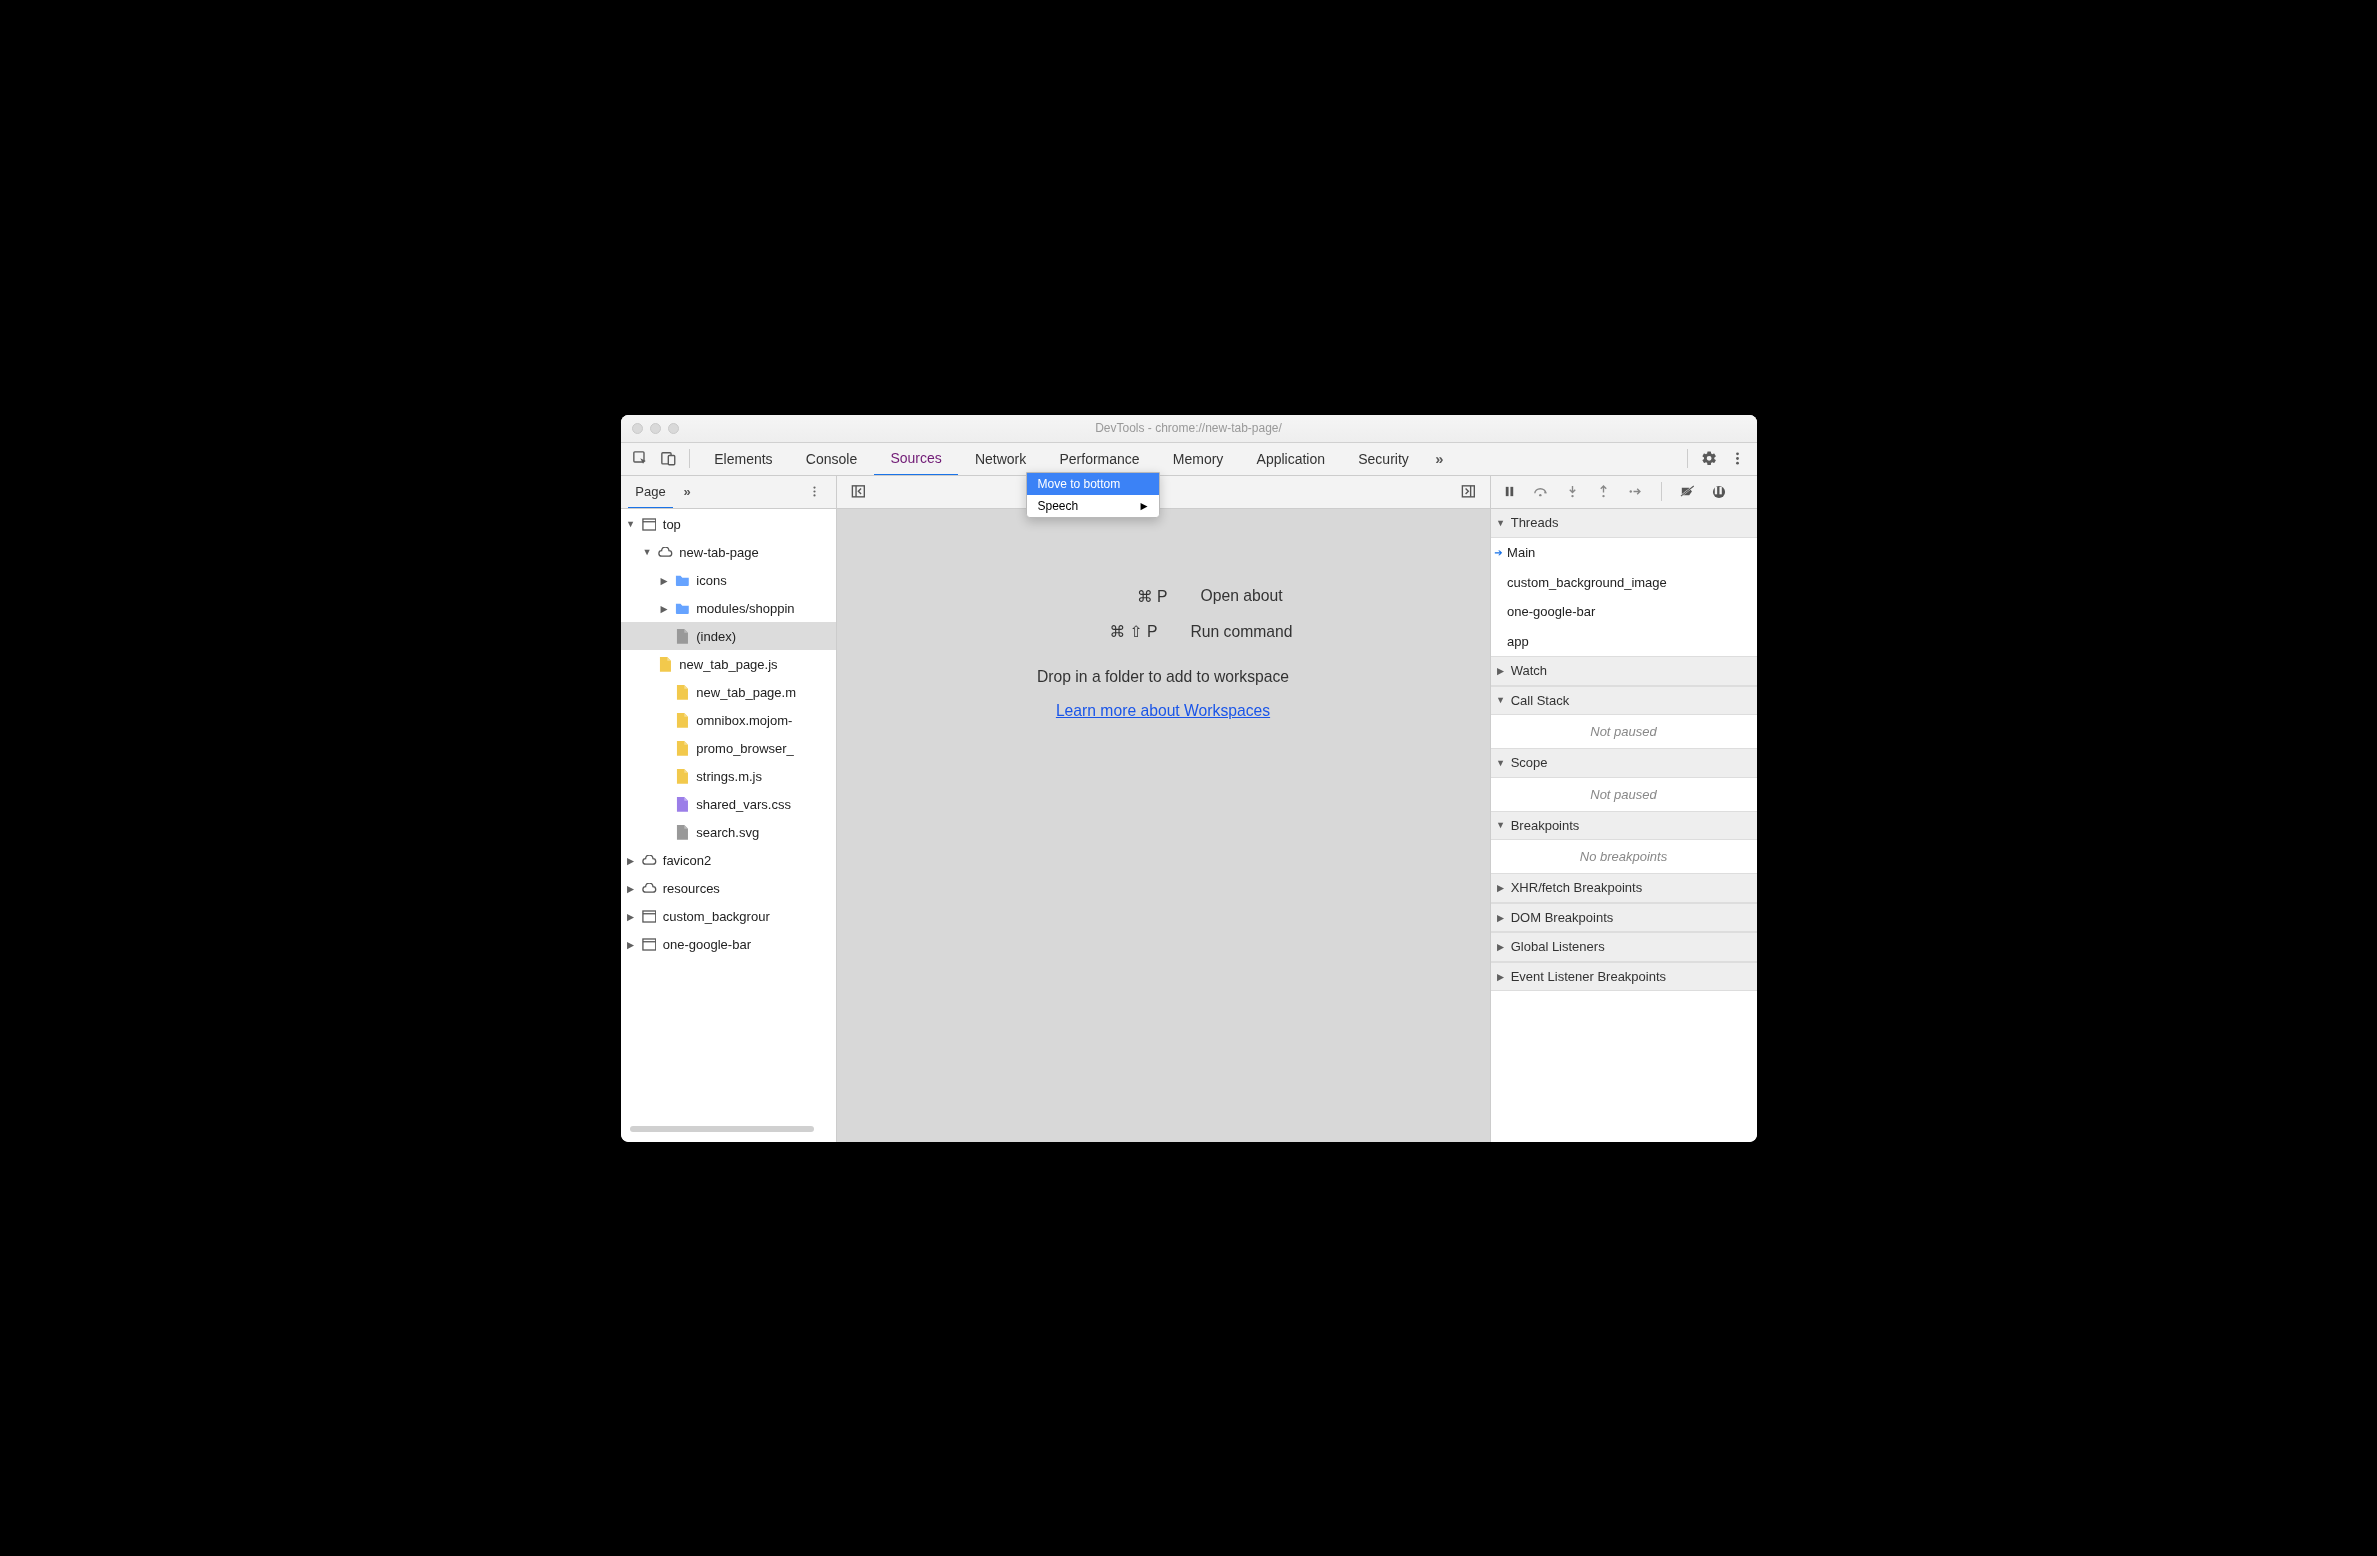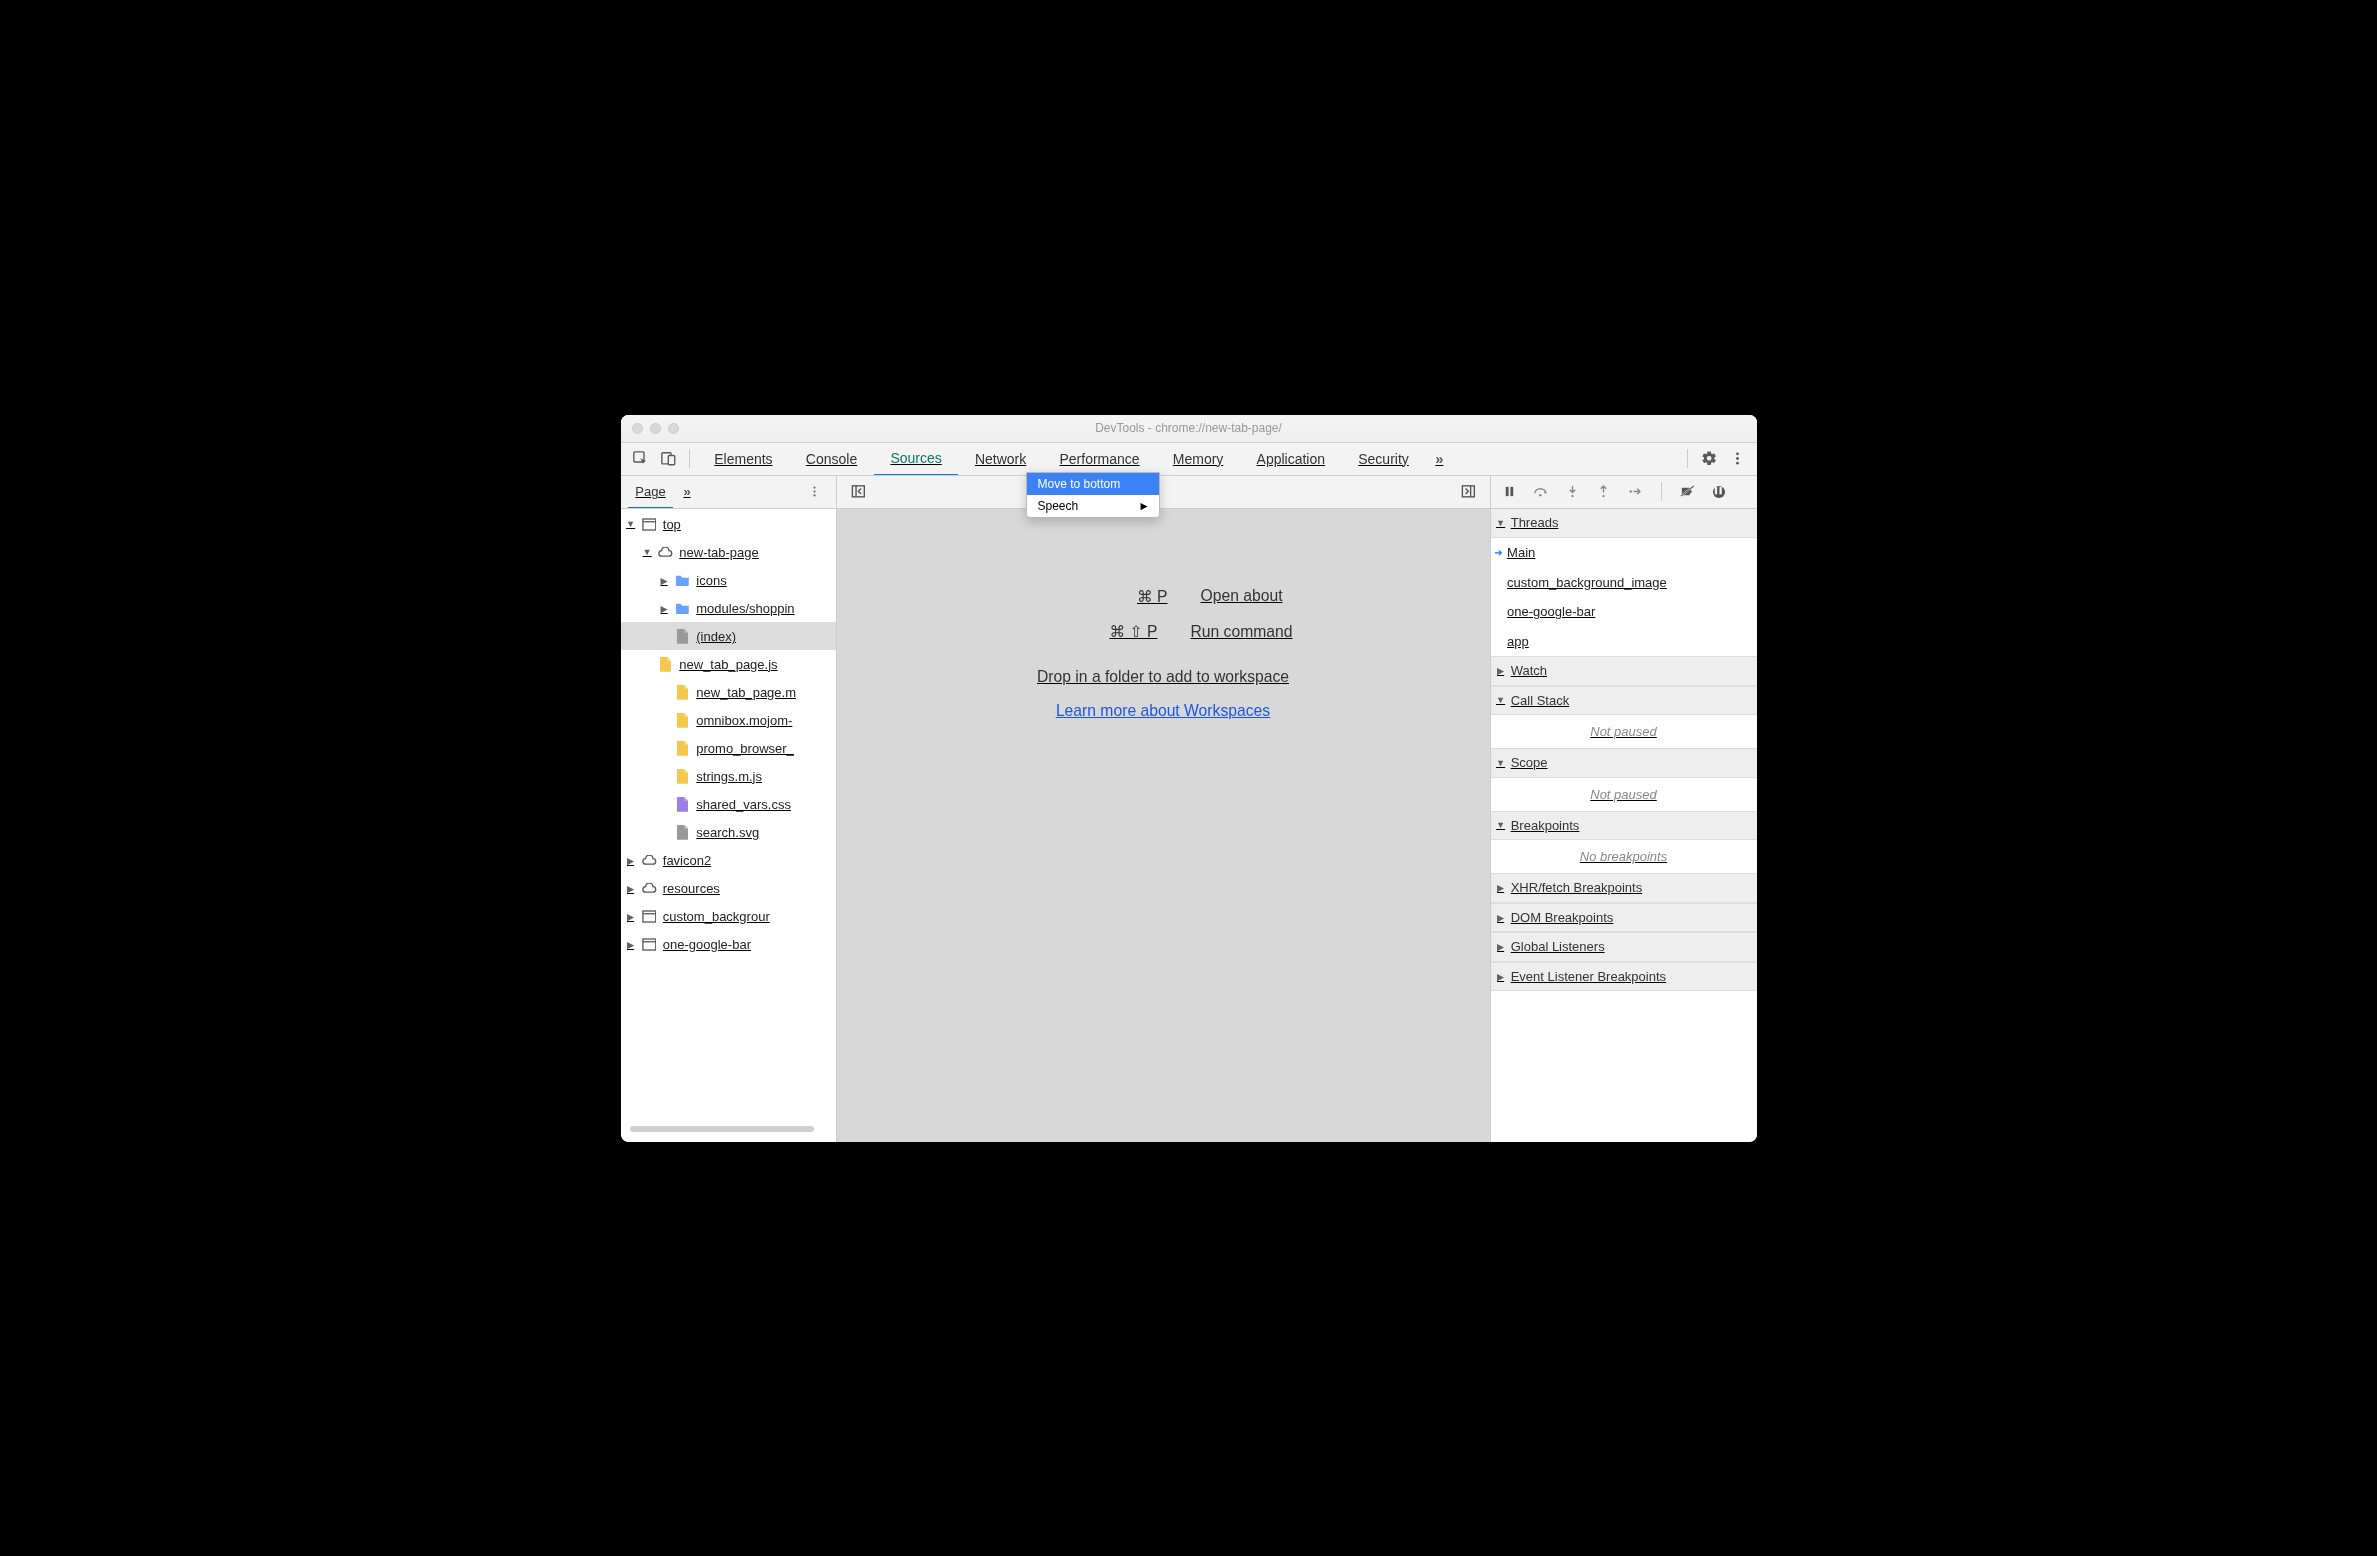--- a/index.html
+++ b/index.html
@@ -1,26 +1,26 @@
 <!DOCTYPE html>
 <html style="font-size:14.7px"><head>
 <meta charset="utf-8">
 <style>
 * { box-sizing: border-box; margin: 0; padding: 0; font-family: -apple-system, BlinkMacSystemFont, "Segoe UI", Helvetica, Arial, sans-serif; }
 body { background: #000; display: flex; align-items: center; justify-content: center; min-height: 100vh; }
-.window { width: 1136px; height: 727px; background: #fff; border-radius: 7.4px; box-shadow: 0 18.4px 55px rgba(0,0,0,0.5); overflow: hidden; display: flex; flex-direction: column; position: relative; text-decoration: underline; }
+.window { width: 1136px; height: 727px; background: #fff; border-radius: 7.4px; box-shadow: 0 18.4px 55px rgba(0,0,0,0.5); overflow: hidden; display: flex; flex-direction: column; position: relative; }
 .titlebar { height: 28px; background: linear-gradient(#f5f5f5,#eee); border-bottom: 0.9px solid #d0d0d0; display: flex; align-items: center; position: relative; }
 .traffic { display: flex; gap: 7.4px; padding-left: 11px; }
 .traffic .dot { width: 11px; height: 11px; border-radius: 50%; background: #d9d9d9; border: 0.9px solid #c9c9c9; }
 .titlebar .title { position: absolute; left: 0; right: 0; text-align: center; font-size: 12px; color: #999; pointer-events: none; }
 .tabs { display: flex; align-items: center; height: 33px; border-bottom: 0.9px solid #ccc; background: #f3f3f3; padding: 0 5.5px; gap: 0; }
 .icon-btn { width: 28px; height: 28px; display: inline-flex; align-items: center; justify-content: center; color: #5a5a5a; cursor: pointer; }
 .divider { width: 0.9px; height: 18.4px; background: #ccc; margin: 0 7.4px; }
 .tab { padding: 0 16.6px; height: 33px; display: flex; align-items: center; font-size: 14px; color: #333; cursor: pointer; }
-.tab.active { color: #0f766e; border-bottom: 1.8px solid #1a73e8; margin-bottom: -0.9px; }
+.tab.active { color: #701a75; border-bottom: 1.8px solid #1a73e8; margin-bottom: -0.9px; }
 .spacer { flex: 1; }
 .body { flex: 1; display: flex; overflow: hidden; }
 .left { width: 216px; border-right: 0.9px solid #ccc; display: flex; flex-direction: column; background: #fff; }
 .subtabs { height: 33px; display: flex; align-items: center; border-bottom: 0.9px solid #ccc; background: #f3f3f3; padding: 0 7.4px; }
 .subtab { font-size: 13px; color: #333; padding: 0 7.4px; height: 33px; display: flex; align-items: center; border-bottom: 1.8px solid #1a73e8; margin-bottom: -0.9px; }
 .tree { flex: 1; overflow: auto; font-size: 13px; color: #222; padding-top: 1.8px; }
 .tree-row { display: flex; align-items: center; height: 28px; gap: 5.5px; padding-left: 3.7px; white-space: nowrap; overflow: hidden; cursor: default; }
 .tree-row.selected { background: #dcdcdc; }
 .arrow { width: 9.2px; display: inline-flex; justify-content: center; color: #606060; font-size: 9.2px; }
 .icon { width: 16.6px; height: 16.6px; display: inline-flex; align-items: center; justify-content: center; flex-shrink: 0; }

